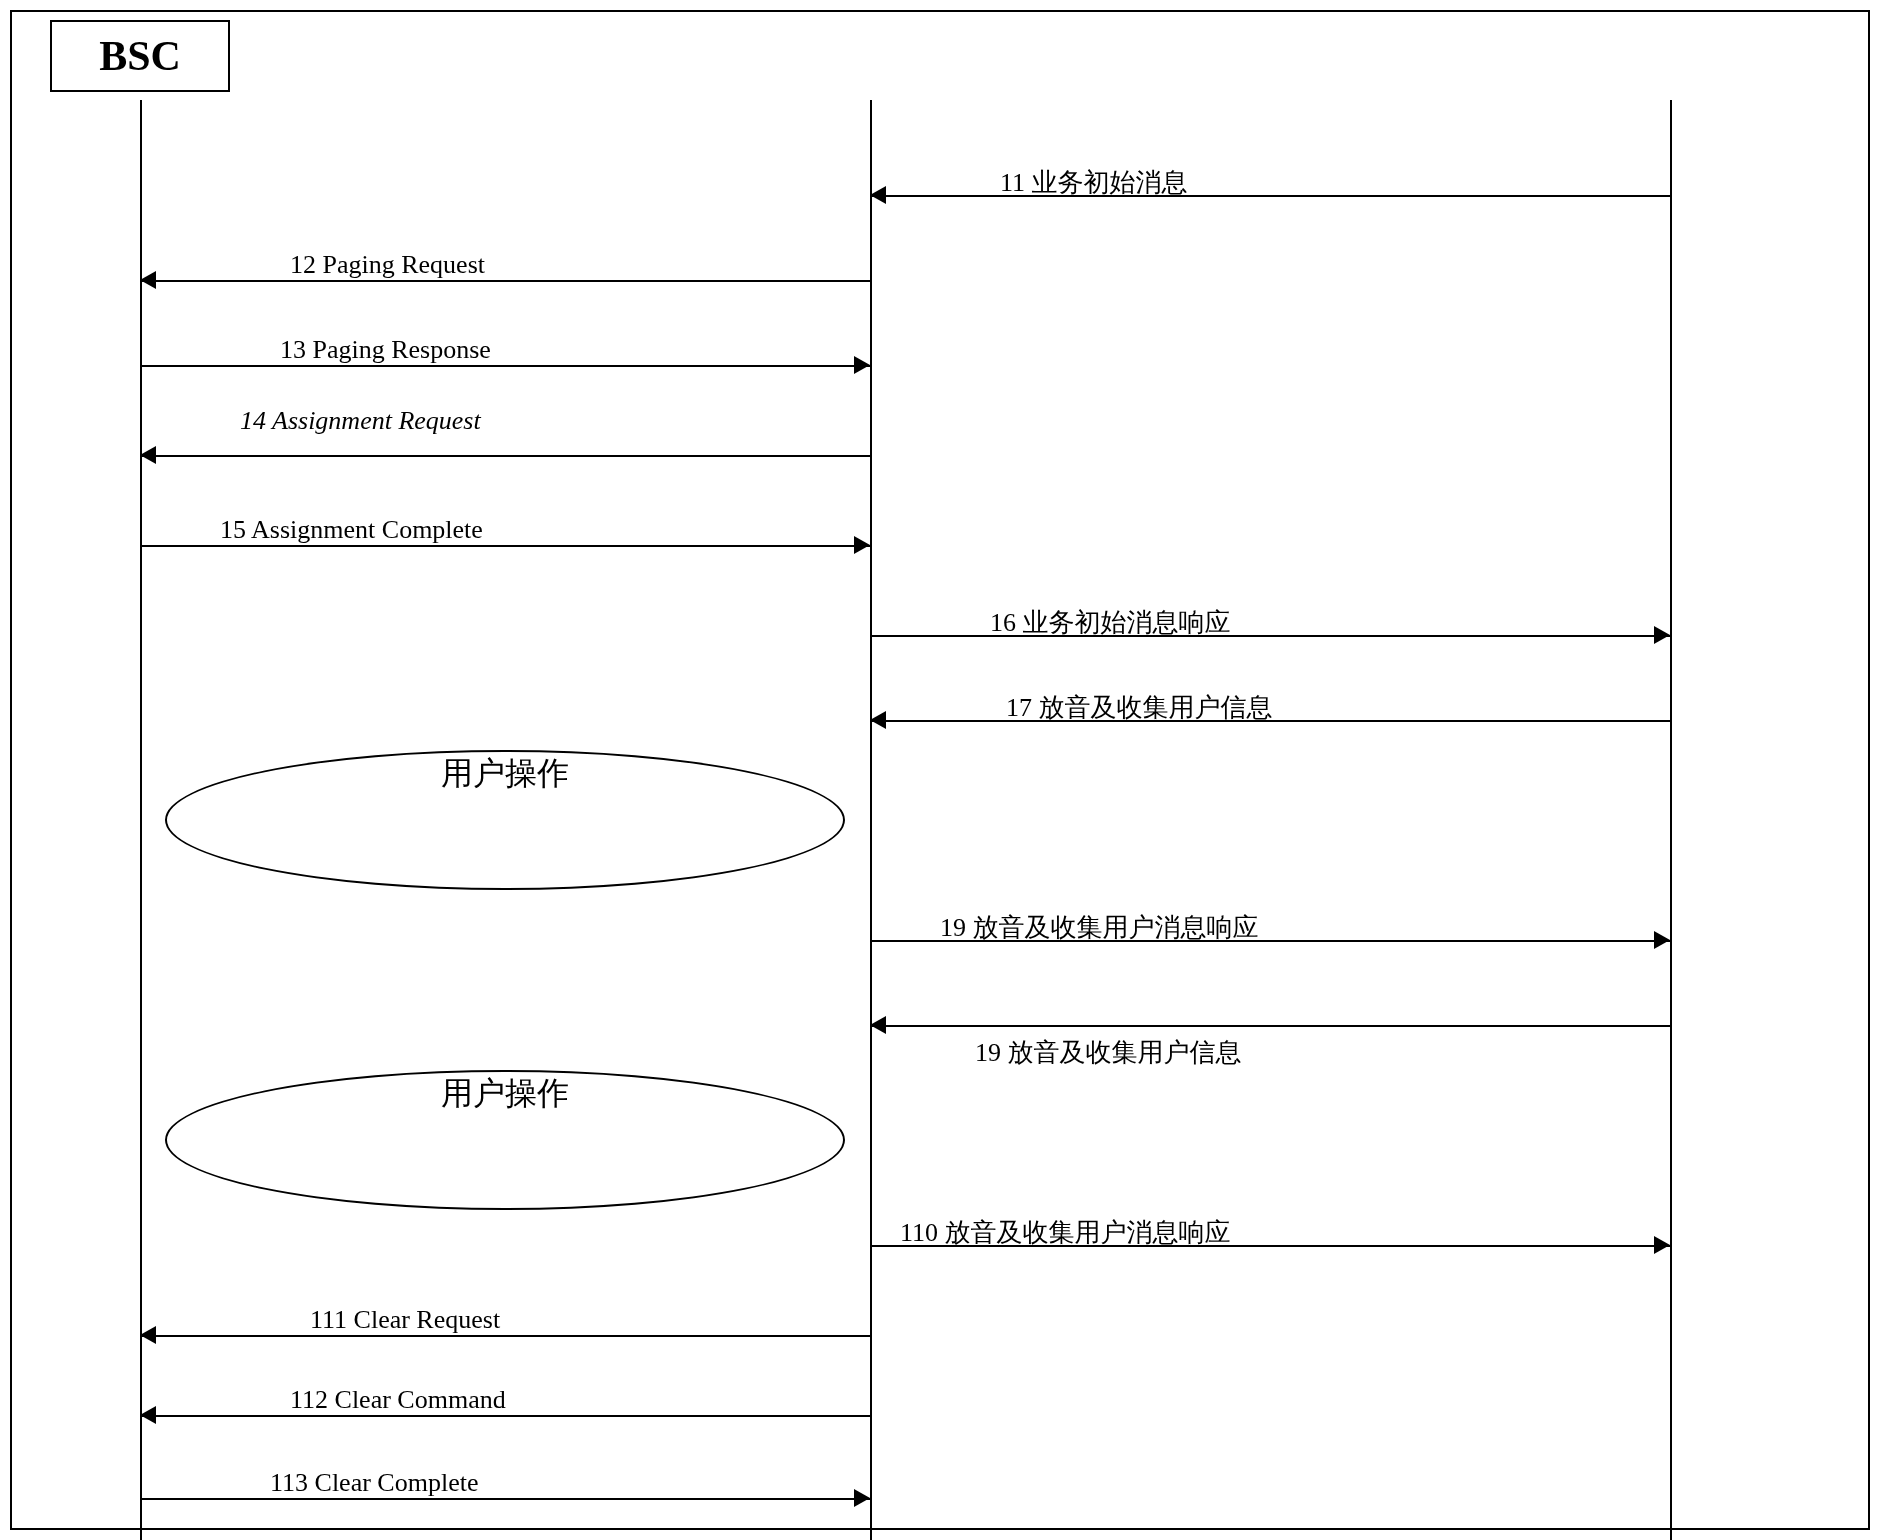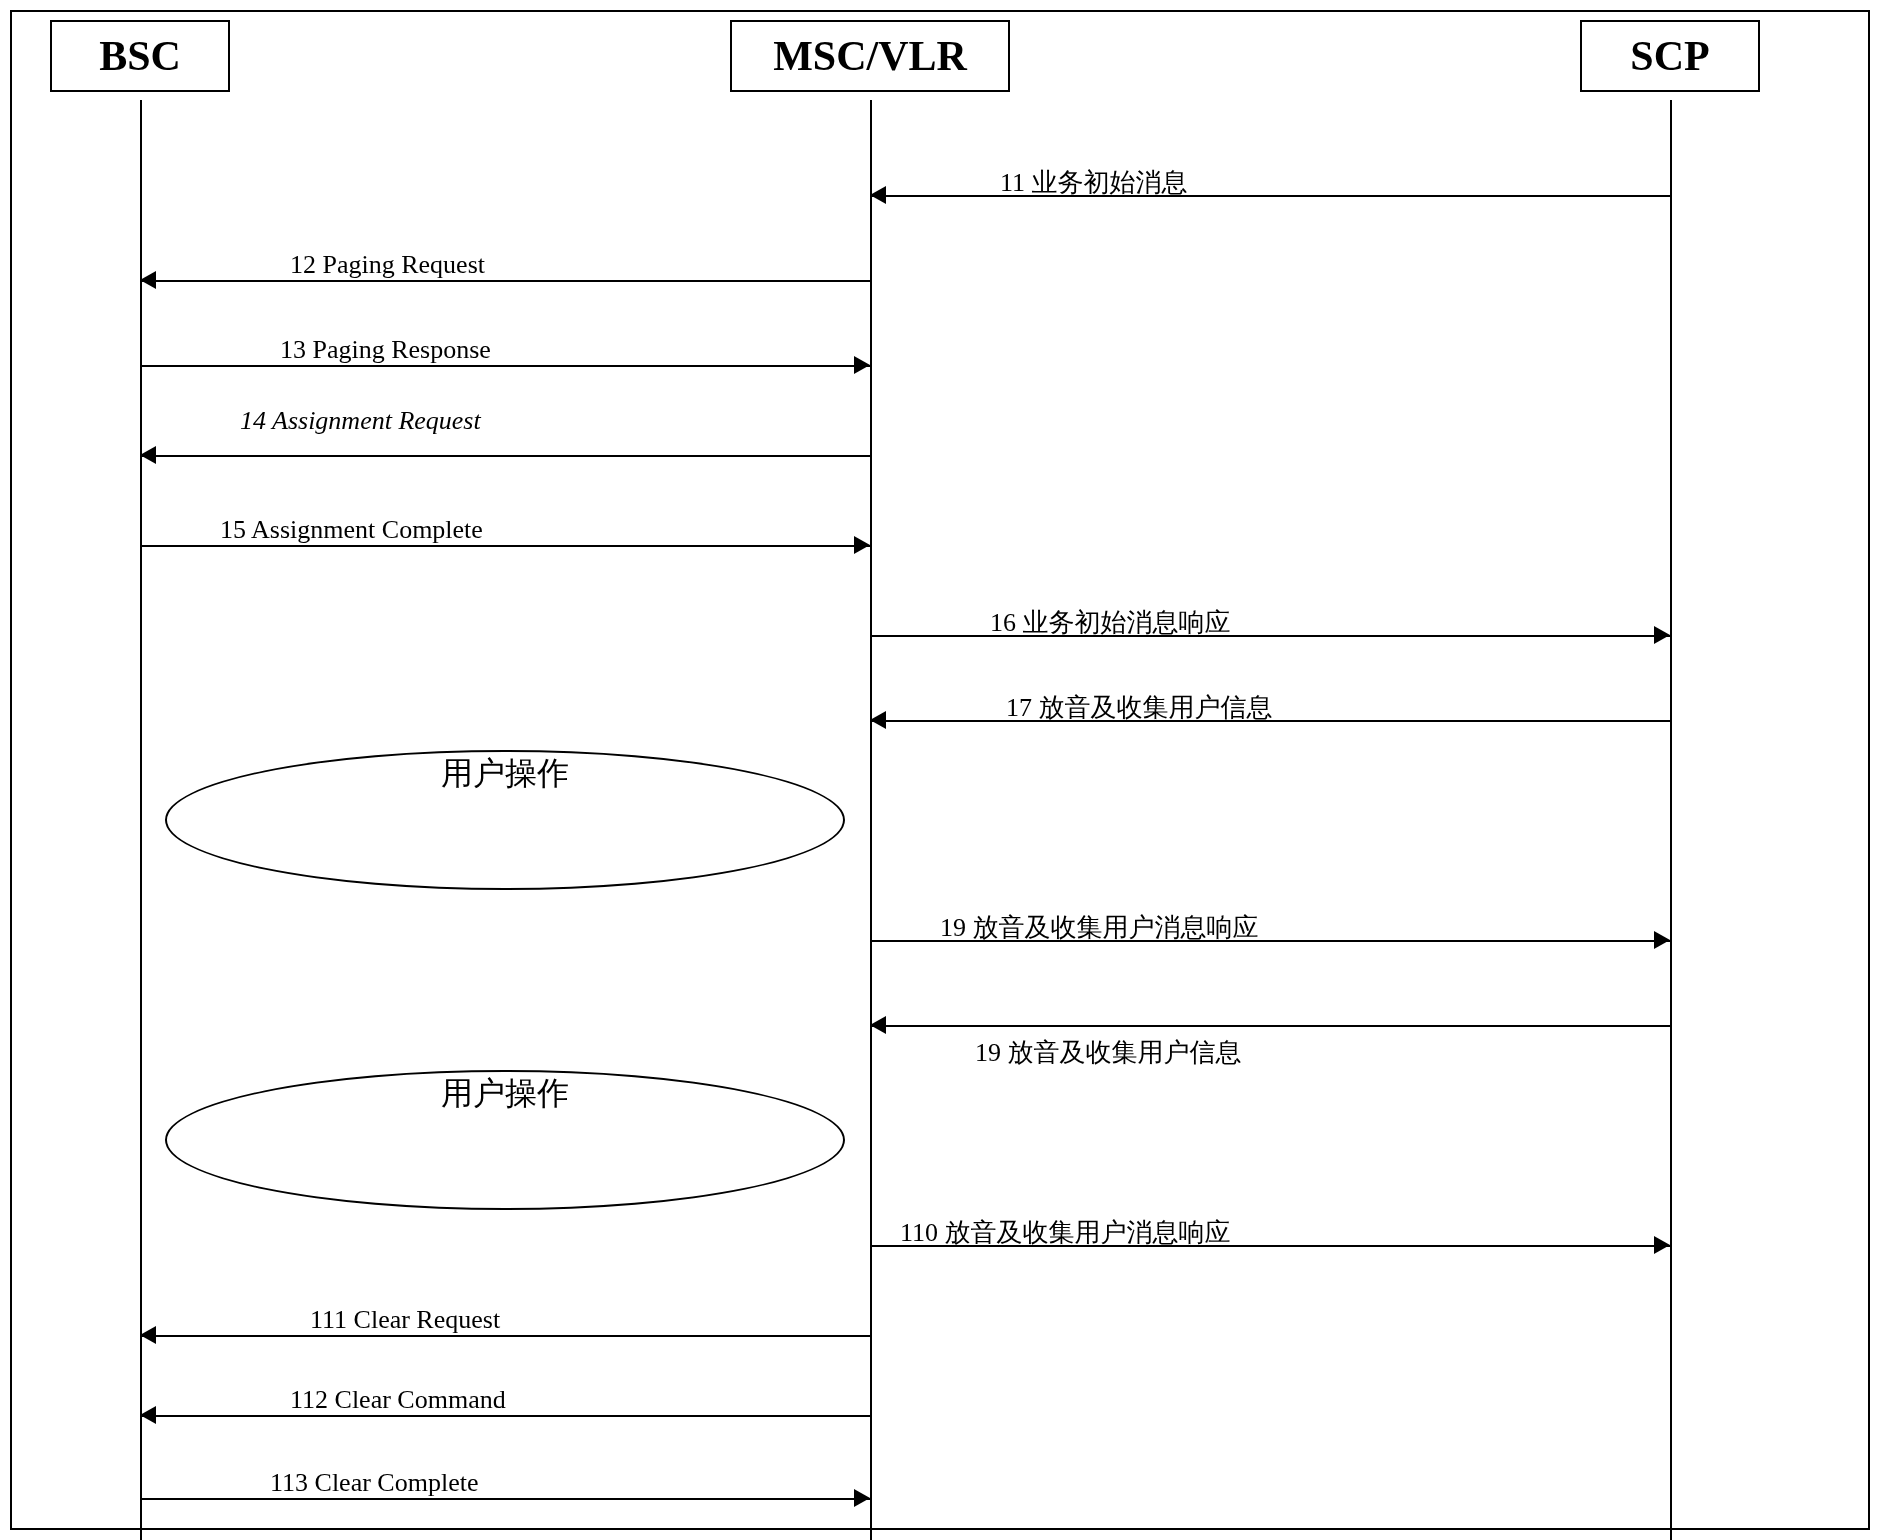--- a/index.html
+++ b/index.html
@@ -81,22 +81,20 @@
       height: 1520px;
       border: 2px solid #000;
     }
   </style>
 </head>
 <body>
 
 <div id="diagram">
   <div id="outer-border"></div>
 <div class="entity-box" style="left: 50px; width: 180px;">BSC</div>
-    <div class="entity-box" style="left: 730px; width: 280px;">MSC/VLR</div>
-    <div class="entity-box" style="left: 1580px; width: 180px;">SCP</div>
     <div class="lifeline" style="left: 140px;"></div>
     <div class="lifeline" style="left: 870px;"></div>
     <div class="lifeline" style="left: 1670px;"></div>
     <div class="arrow-line" style="left: 870px; top: 195px; width: 800px;"></div>
     <div class="arrowhead-left" style="left: 870px; top: 186px;"></div>
     <div class="message-label" style="left: 1000px; top: 165px;">11  业务初始消息</div>
     <div class="arrow-line" style="left: 140px; top: 280px; width: 730px;"></div>
     <div class="arrowhead-left" style="left: 140px; top: 271px;"></div>
     <div class="message-label" style="left: 290px; top: 250px;">12 Paging Request</div>
     <div class="arrow-line" style="left: 140px; top: 365px; width: 730px;"></div>

